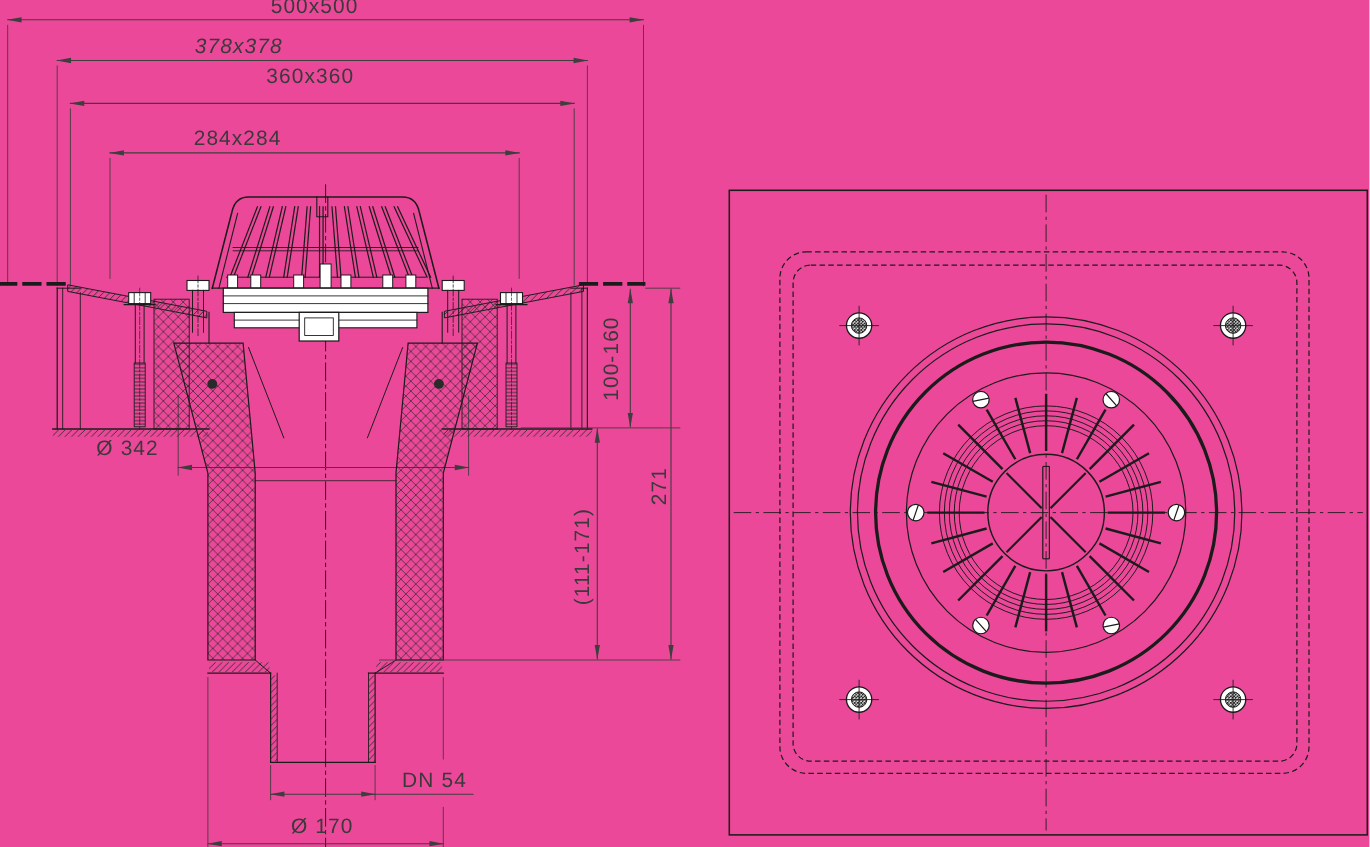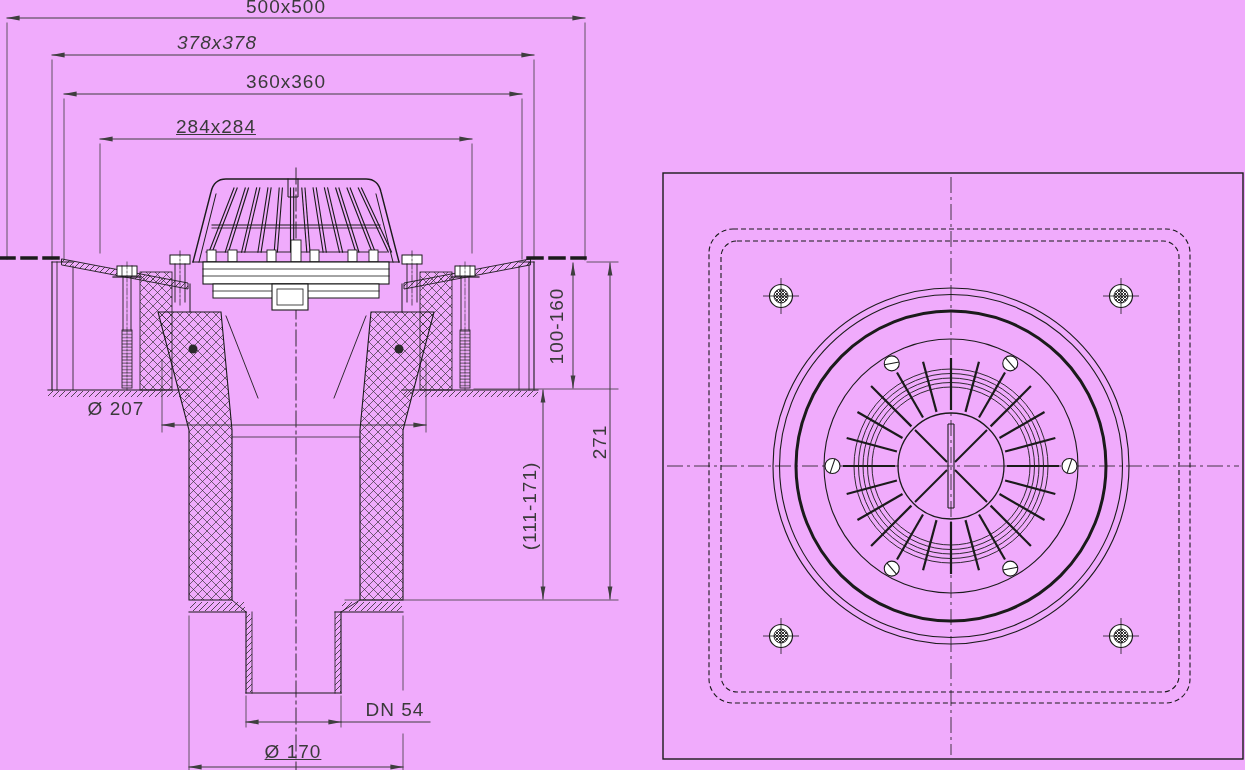--- a/index.html
+++ b/index.html
@@ -1,31 +1,31 @@
 <!DOCTYPE html>
 <html><head>
 <meta charset="utf-8">
 <style>
   html,body{margin:0;padding:0;background:#fff;}
-  #stage{position:relative;width:1245px;height:770px;background:#f0abfc;overflow:hidden;
+  #stage{position:relative;width:1245px;height:770px;background:#ec4899;overflow:hidden;
          font-family:"Liberation Sans",sans-serif;}
   #draw{position:absolute;left:0;top:0;}
   .lbl{position:absolute;font-size:19px;line-height:20px;color:#3a3a3a;letter-spacing:1px;
        text-align:center;white-space:nowrap;}
   .rot{transform:rotate(-90deg);}
   #l500{left:240px;top:-3px;width:92px;}
   #l378{left:173px;top:33px;width:88px;font-style:italic;}
-  #l360{left:238px;top:72px;width:88px;text-align:right;}
-  #l284{left:172px;top:117px;width:88px;text-decoration:underline;}
+  #l360{left:238px;top:60px;width:88px;}
+  #l284{left:172px;top:117px;width:88px;}
   #l207{left:82px;top:399px;width:68px;}
   #l100160{left:497px;top:316px;width:120px;}
   #l271{left:540px;top:432px;width:120px;}
   #l111171{left:469px;top:496px;width:122px;}
   #lDN75{left:360px;top:700px;width:70px;}
-  #l170{left:260px;top:742px;width:66px;text-decoration:underline;}
+  #l170{left:260px;top:742px;width:66px;}
 </style>
 </head>
 <body>
 
 <div id="stage">
 
 <svg id="draw" width="1245" height="770" viewBox="0 0 1245 770">
   <defs>
     <marker id="arr" markerWidth="14" markerHeight="6" refX="13" refY="3" orient="auto-start-reverse" markerUnits="userSpaceOnUse">
       <path d="M13.6,3 L0.4,0.6 L0.4,5.4 Z" fill="#3e3e3e"></path>
@@ -324,20 +324,20 @@
             <line x1="1121" y1="618" x2="1121" y2="654" stroke-width="0.8"></line>
           </g>
         </g>
   </g>
 </svg>
 
 <div class="lbl" id="l500">500x500</div>
 <div class="lbl" id="l378">378x378</div>
 <div class="lbl" id="l360">360x360</div>
 <div class="lbl" id="l284">284x284</div>
-<div class="lbl" id="l207">Ø 207</div>
+<div class="lbl" id="l207">Ø 342</div>
 <div class="lbl rot" id="l100160">100-160</div>
 <div class="lbl rot" id="l271">271</div>
 <div class="lbl rot" id="l111171">(111-171)</div>
 <div class="lbl" id="lDN75">DN 54</div>
 <div class="lbl" id="l170">Ø 170</div>
 
 </div>
 
 </body></html>

